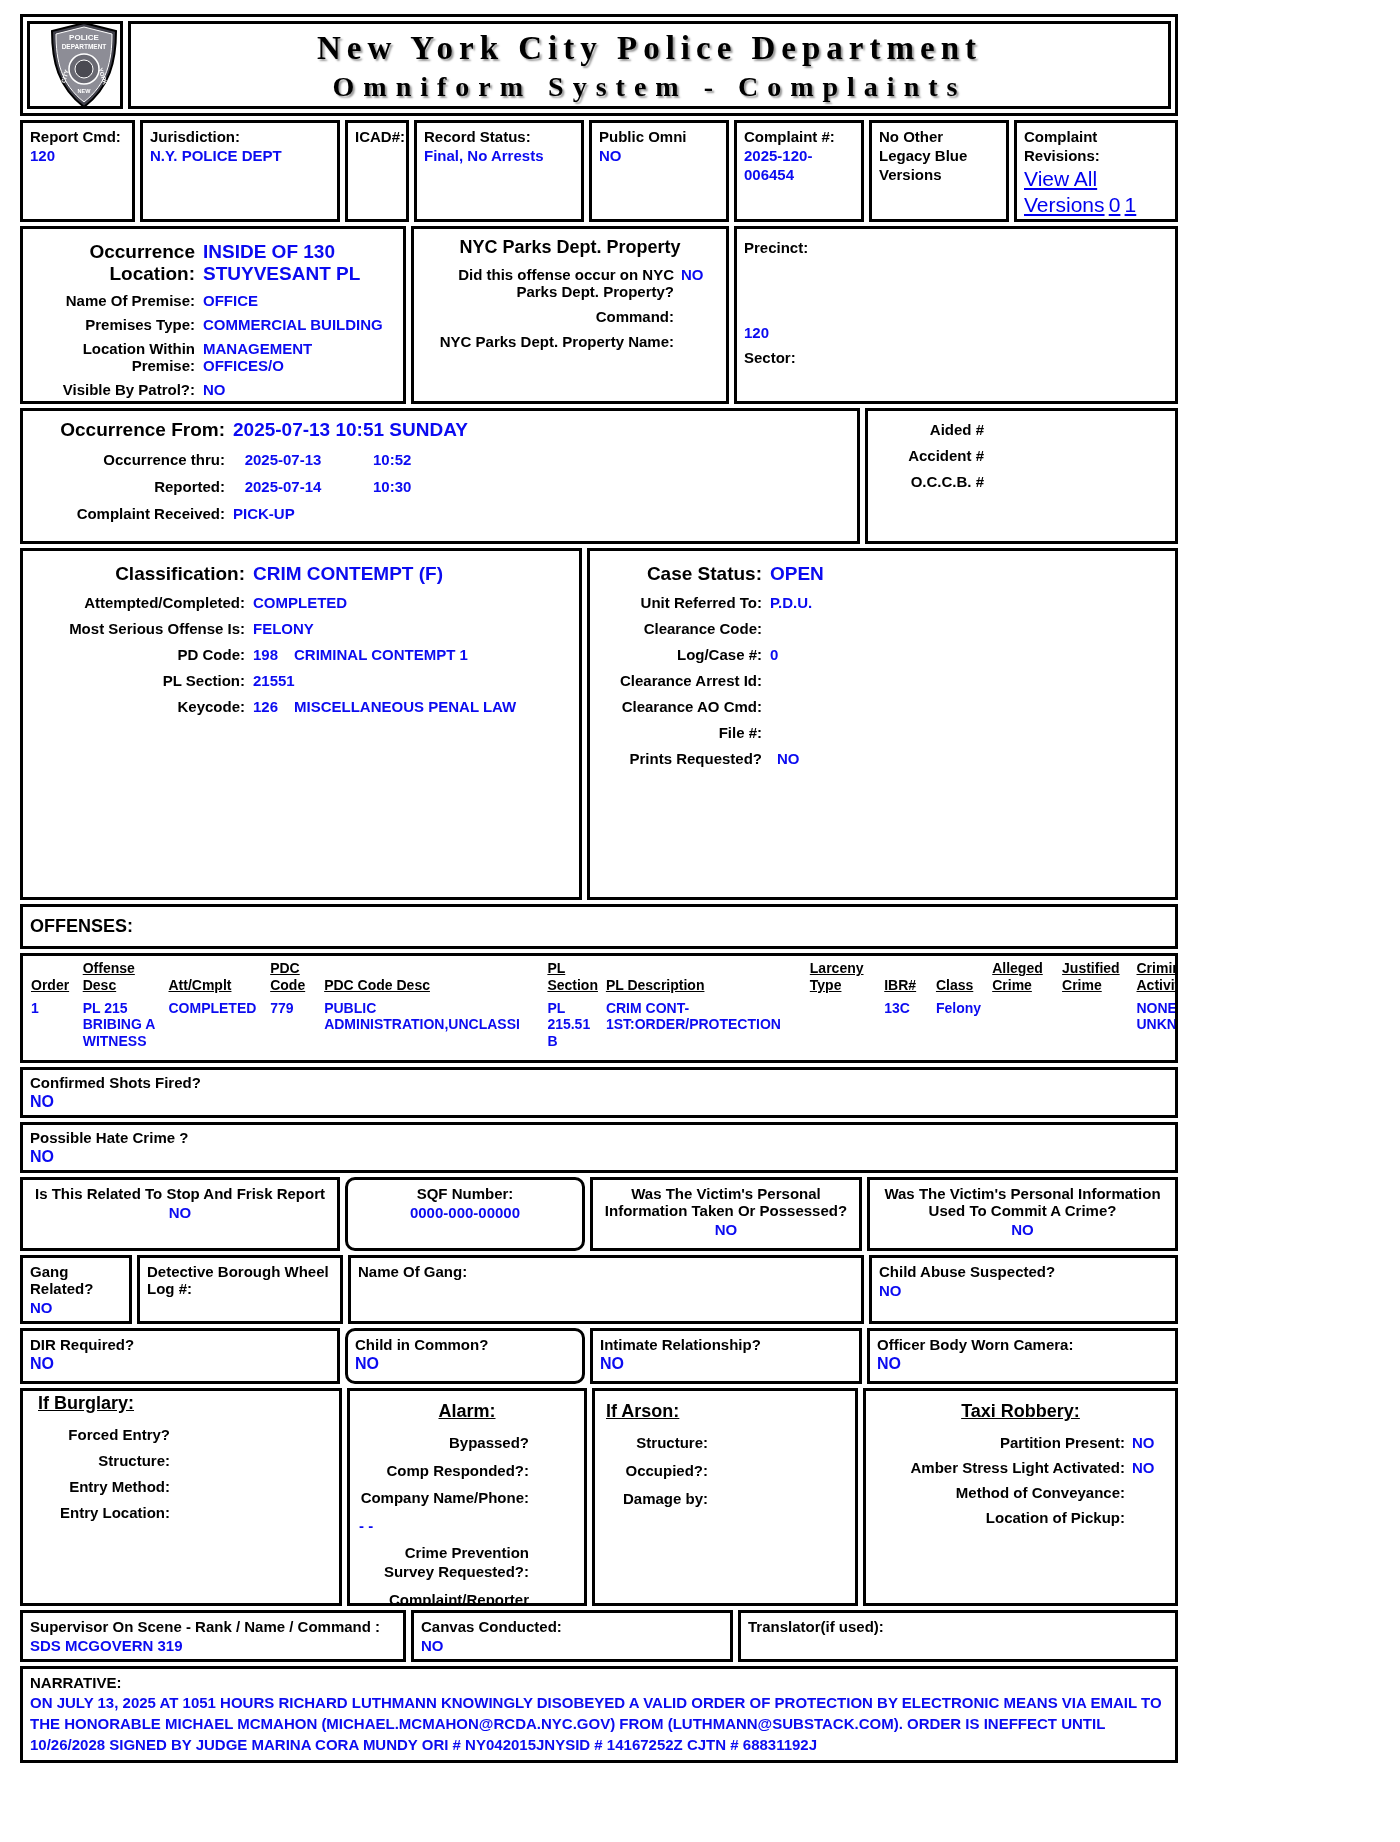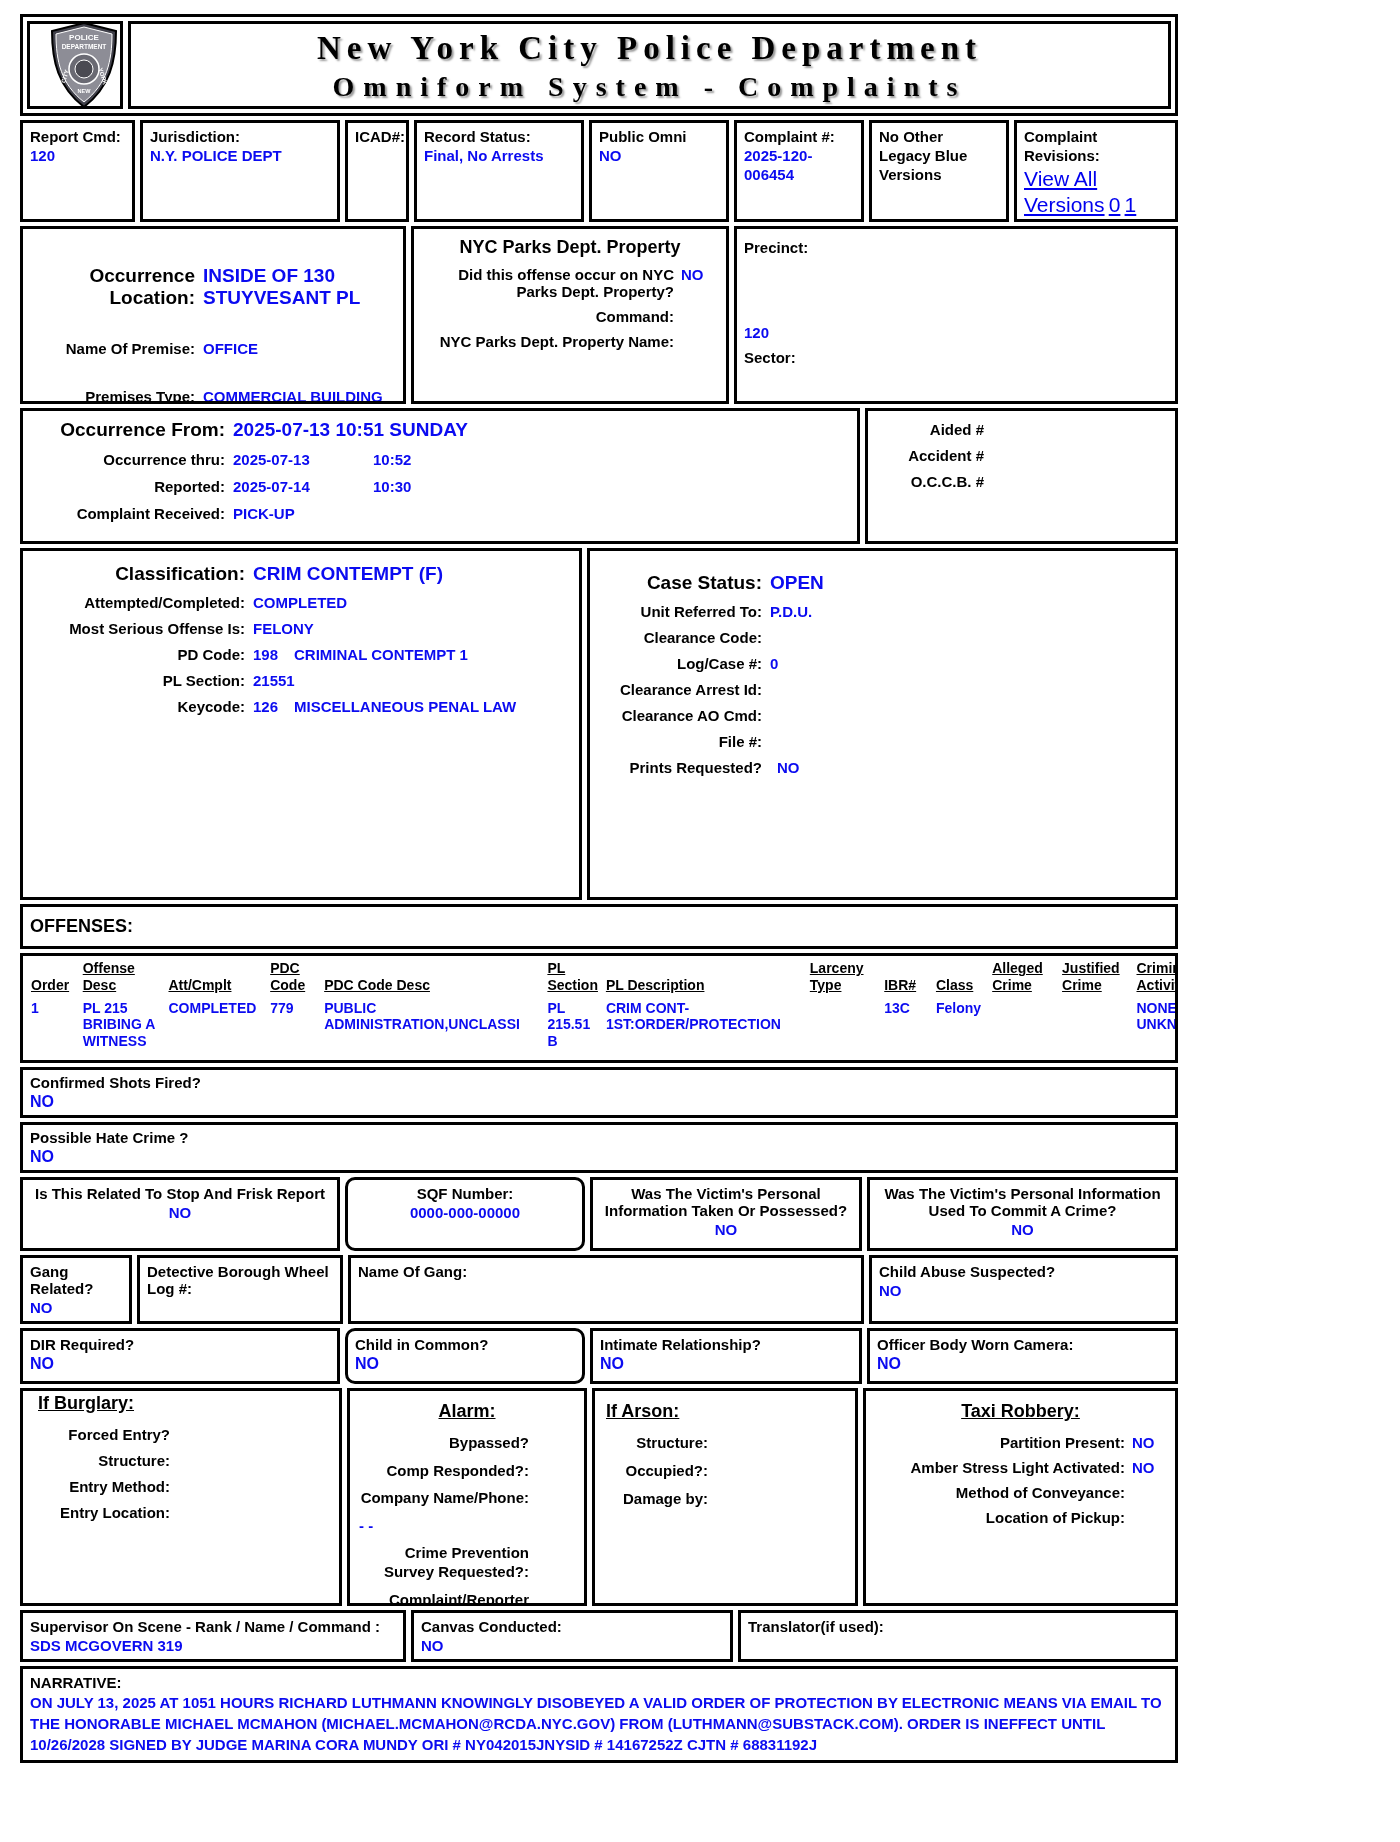--- a/index.html
+++ b/index.html
@@ -25,48 +25,48 @@
   .r1 .box { line-height:1.25; }
   .c-rc { flex:0 0 115px; } .c-ju { flex:0 0 200px; } .c-ic { flex:0 0 64px; }
   .c-rs { flex:0 0 170px; } .c-po { flex:0 0 140px; } .c-cn { flex:0 0 130px; }
   .c-lg { flex:0 0 140px; } .c-rev { flex:1; }
   .link { color:#0000ee; text-decoration:underline; font-weight:normal; font-size:21px; cursor:pointer; }
 
   
   .r2 { height:178px; }
   .loc-box { flex:0 0 386px; padding-top:12px; }
   .loc-box .f { margin-bottom:7px; }
-  .loc-box .lb { flex:0 0 165px; text-align:right; margin-right:8px;margin-top:24px; }
+  .loc-box .lb { flex:0 0 165px; text-align:right; margin-right:8px; }
   .loc-box .vl { flex:1; }
   .loc-box .f1 .vl { max-width:165px; line-height:1.15; }
   .parks-box { flex:0 0 318px; padding-top:8px; }
   .parks-title { text-align:center; font-size:18px; margin-bottom:8px; }
   .parks-box .f { margin-bottom:8px; }
   .parks-box .lb { flex:1; text-align:right; }
   .parks-box .vl { flex:0 0 38px; margin-left:7px; }
   .prec-box { flex:1; padding-top:10px; }
   .prec-box .f { margin-bottom:8px;flex-direction:column; }
   .prec-box .lb { flex:0 0 85px; text-align:right; margin-right:7px; }
 
   
   .r3 { height:136px; }
   .occt-box { flex:0 0 840px; padding-top:8px; }
   .occt-box .f { margin-bottom:10px; }
   .occt-box .lb { flex:0 0 195px; text-align:right; margin-right:8px; }
-  .occt-box .date { display:inline-block; min-width:100px; }
+  .occt-box .date { display:inline-block; min-width:100px;text-align:center; }
   .occt-box .time { margin-left:40px; }
   .aided-box { flex:1; padding-top:10px; }
   .aided-box div { width:95px; margin-left:14px; text-align:right; margin-bottom:9px; }
 
   
   .r4 { height:352px; }
   .clsb { flex:0 0 562px; padding-top:12px; }
   .clsb .f { margin-bottom:9px; }
   .clsb .lb { flex:0 0 215px; text-align:right; margin-right:8px; }
-  .caseb { flex:1; padding-top:21px; }
+  .caseb { flex:1; padding-top:12px; }
   .caseb .f { margin-bottom:9px; }
   .caseb .lb { flex:0 0 165px; text-align:right; margin-right:8px; }
   .code-desc { margin-left:16px; }
 
   
   .offbar { font-size:18px; padding:9px 7px; }
   .otable { display:grid; grid-template-columns:4.2% 7.2% 8.6% 4.4% 19.3% 4.8% 17.6% 6.2% 4.2% 4.6% 5.8% 6.2% 7.9%; column-gap:4px; padding:4px 8px 10px 8px; font-size:14px; }
   .oth { text-decoration:underline; align-self:end; line-height:1.2; }
   .otd { color:#0b0bf0; line-height:1.2; padding-top:6px; word-wrap:break-word; }
 

